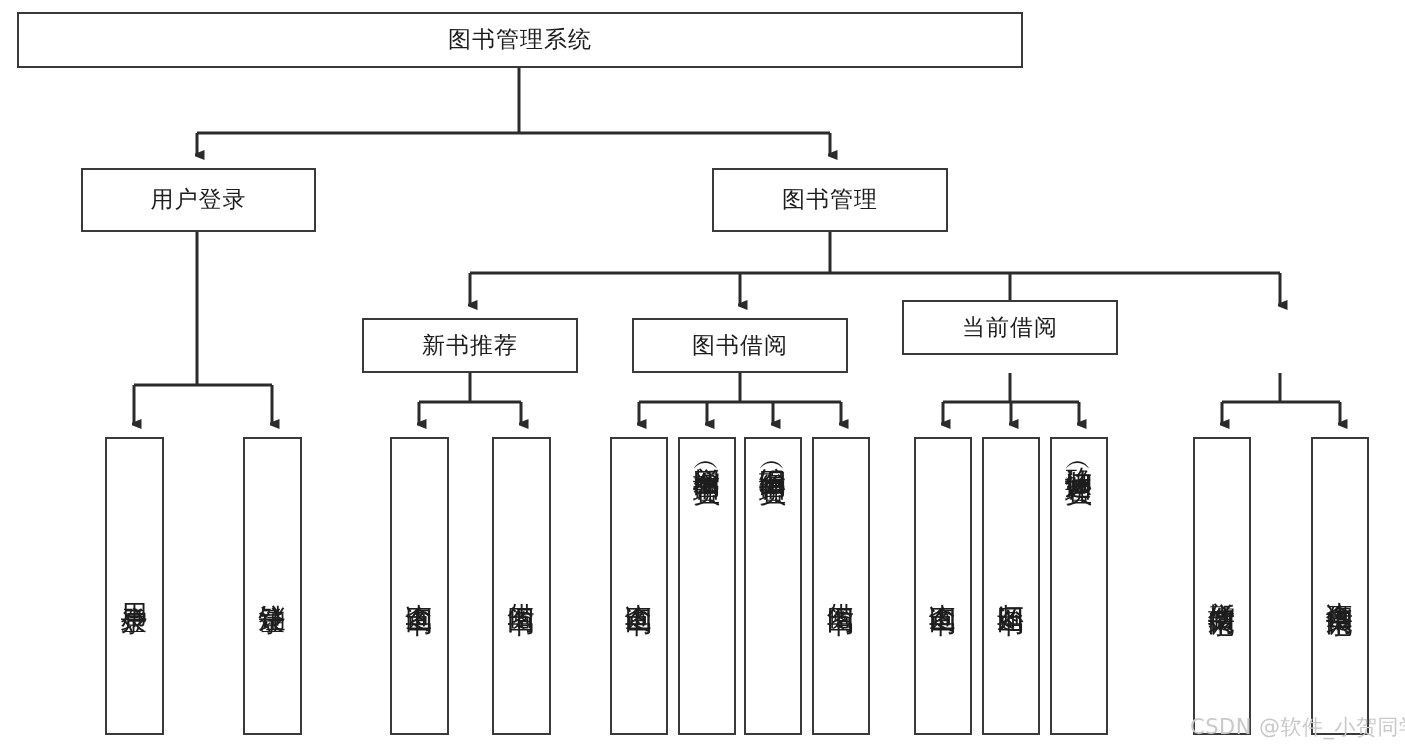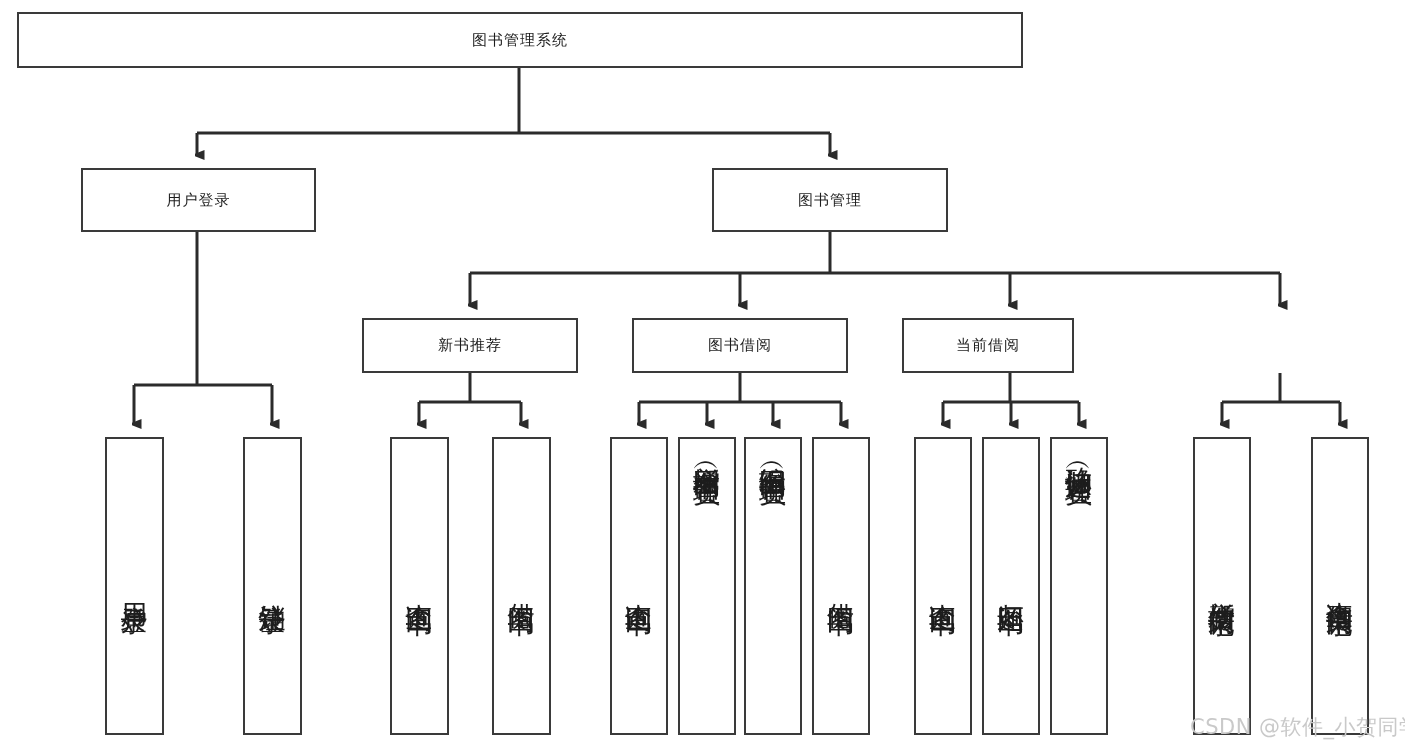--- a/index.html
+++ b/index.html
@@ -30,21 +30,21 @@
     position: absolute;
     box-sizing: border-box;
     background: #ffffff;
     border: 2.5px solid #3a3a3a;
     display: flex;
     align-items: center;
     justify-content: center;
     color: #1d1d1d;
   }
   .node.horiz {
-    font-size: 15px;
+    font-size: 23px;
     letter-spacing: 1px;
     line-height: 1.1;
   }
   .node.vert {
     align-items: flex-start;
     justify-content: center;
     padding-top: 6px;
   }
   .vert-label {
     writing-mode: vertical-rl;
@@ -142,21 +142,21 @@
   </div>
 
   <div class="node horiz" style="left:362px; top:318px; width:216px; height:55px;">
     <span>新书推荐</span>
   </div>
 
   <div class="node horiz" style="left:632px; top:318px; width:216px; height:55px;">
     <span>图书借阅</span>
   </div>
 
-  <div class="node horiz" style="left:902px; top:318px; width:172px; height:55px;">
+  <div class="node horiz" style="left:902px; top:300px; width:216px; height:55px;">
     <span>当前借阅</span>
   </div>
 
 
   <div class="node vert centered" style="left:105px; top:437px; width:59px; height:298px;">
     <span class="vert-label">用户登录</span>
   </div>
 
   <div class="node vert centered" style="left:243px; top:437px; width:59px; height:298px;">
     <span class="vert-label">注销登录</span>

